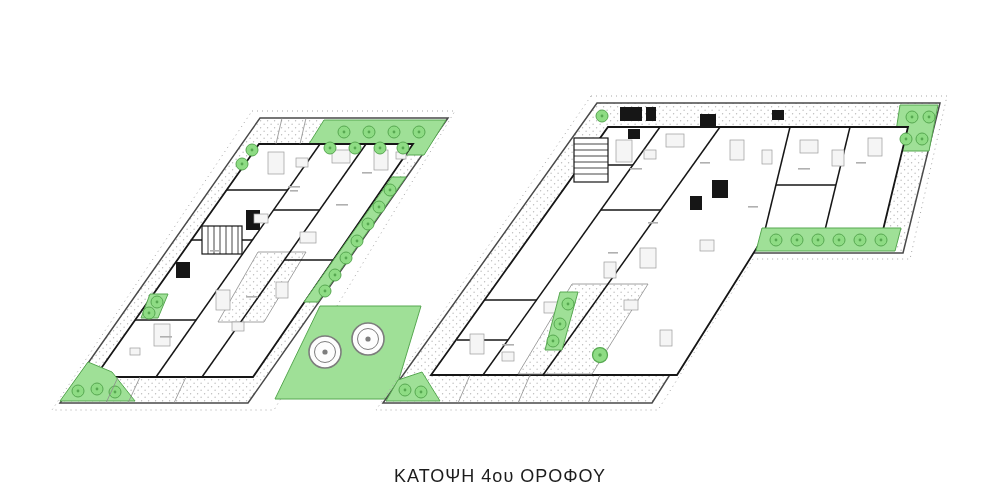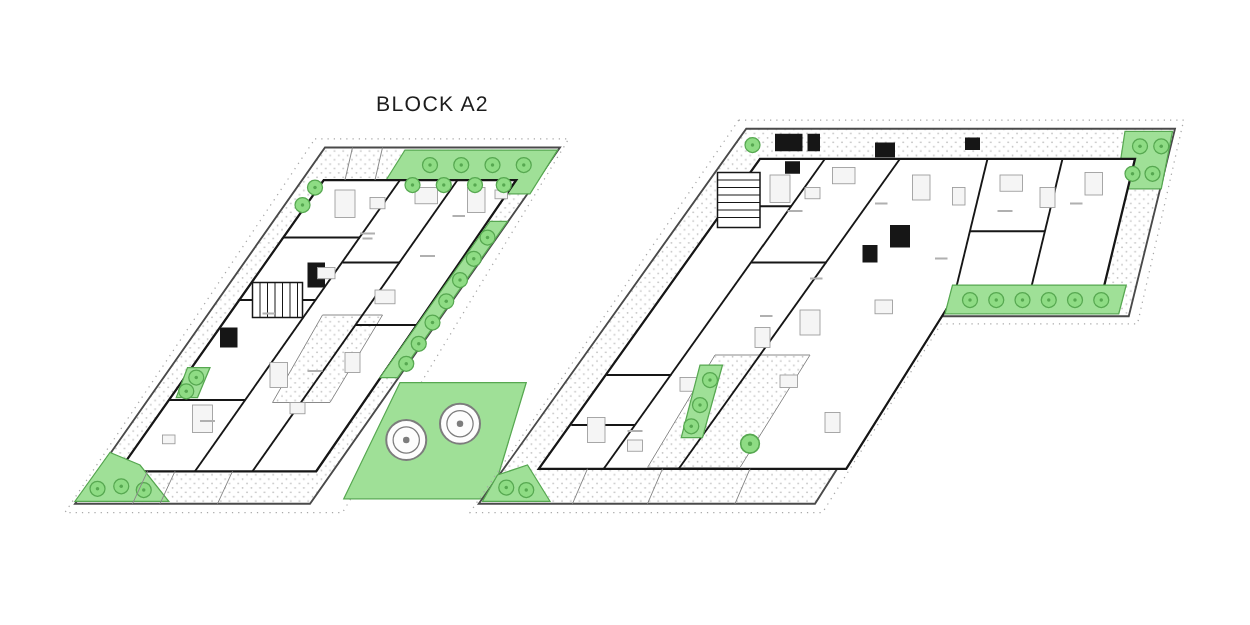--- a/index.html
+++ b/index.html
@@ -37,21 +37,20 @@
   .pool-outer{fill:#fdfdfd;stroke:var(--pool-ring,#7d7d7d);stroke-width:1.6;}
   .pool-inner{fill:none;stroke:var(--pool-ring,#7d7d7d);stroke-width:1;}
   .pool-dot{fill:var(--pool-ring,#7d7d7d);}
   .micro{fill:#b0b0b0;}
 </style>
 </head>
 <body>
 
 <div class="stage">
 
-  <div id="label-a2" class="plan-label">BLOCK A2</div>
 
   <svg width="1000" height="500" viewBox="0 0 1000 500">
     <defs>
       <pattern id="stipple-pat" width="7" height="7" patternUnits="userSpaceOnUse">
         <circle class="sdot" cx="1.6" cy="1.8" r="0.7"></circle>
         <circle class="sdot" cx="5.1" cy="5.3" r="0.7"></circle>
       </pattern>
       <g id="tree">
         <circle class="tree-c" r="6"></circle>
         <circle class="tree-d" r="1.4"></circle>
@@ -252,13 +251,14 @@
         <rect class="micro" x="798" y="168" width="12" height="1.6"></rect>
         <rect class="micro" x="856" y="162" width="10" height="1.6"></rect>
         <rect class="micro" x="502" y="344" width="12" height="1.6"></rect>
         <rect class="micro" x="608" y="252" width="10" height="1.6"></rect>
         <rect class="micro" x="748" y="206" width="10" height="1.6"></rect>
         <rect class="micro" x="648" y="222" width="10" height="1.6"></rect>
       </g>
     </g>
   </svg>
 
+  <div class="caption">ΚΑΤΟΨΗ 4ου ΟΡΟΦΟΥ</div>
 </div>
 
 </body></html>

